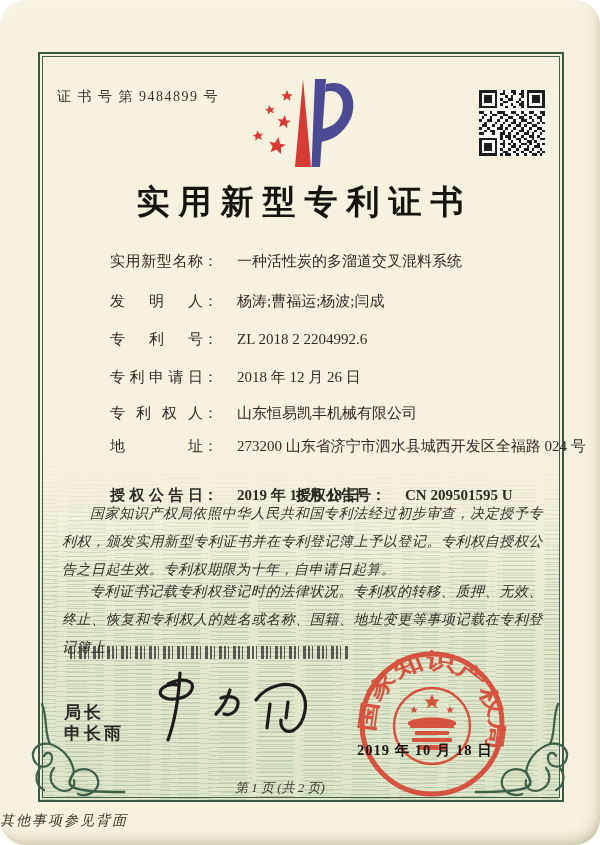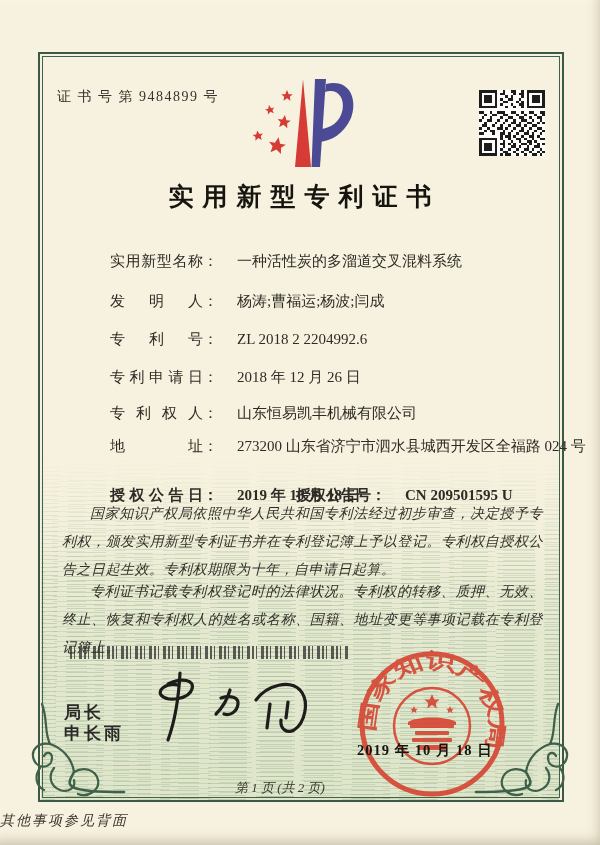--- a/index.html
+++ b/index.html
@@ -1,32 +1,32 @@
 <!DOCTYPE html>
 <html><head>
 <meta charset="utf-8">
 <style>
   html,body{margin:0;padding:0;}
   .stage{position:relative;width:600px;height:845px;overflow:hidden;
          font-family:"Liberation Serif","DejaVu Serif",serif;
          background:#f7f2df;
-         box-shadow:inset -5px -8px 14px -6px rgba(125,112,85,.45), inset 2px 2px 8px -4px rgba(255,255,255,.8);}
+         box-shadow:inset -5px -8px 14px -6px rgba(125,112,85,.45), inset 2px 2px 8px -4px rgba(255,255,255,.8);border-radius:26px;}
   
   .guilloche{position:absolute;left:41px;right:41px;top:455px;bottom:45px;pointer-events:none;
     background:
       repeating-linear-gradient(1.2deg, rgba(108,150,108,.28) 0 0.8px, rgba(0,0,0,0) 0.8px 4px),
       repeating-linear-gradient(-1.4deg, rgba(108,150,108,.20) 0 0.8px, rgba(0,0,0,0) 0.8px 5px),
       linear-gradient(180deg, rgba(198,216,180,0) 0%, rgba(205,220,187,.45) 55%, rgba(205,220,187,.6) 100%);
     -webkit-mask-image:linear-gradient(180deg, transparent 0%, #000 38%);
     mask-image:linear-gradient(180deg, transparent 0%, #000 38%);}
   .frame-outer{position:absolute;left:38px;top:52px;width:522px;height:746px;
                border:2px solid #3a5a46;}
   .frame-inner{position:absolute;left:2px;top:2px;right:2px;bottom:2px;border:1px solid #41604c;}
   .certno{position:absolute;left:57px;top:88px;font-size:14px;letter-spacing:1.5px;color:#35322d;}
-  .title{position:absolute;left:0;right:0;top:180px;text-align:center;font-size:25px;font-weight:bold;
+  .title{position:absolute;left:0;right:0;top:180px;text-align:center;font-size:33px;font-weight:bold;
          letter-spacing:9px;text-indent:9px;color:#16140f;}
   .frow{position:absolute;left:63px;width:480px;font-size:15px;color:#2e2b26;white-space:nowrap;}
   .flabel{display:inline-block;width:93px;text-align:justify;text-align-last:justify;vertical-align:bottom;margin-left:47px;}
   .fvalue{margin-left:19px;}
   .grant2{position:absolute;left:233px;top:0;}
   .para{position:absolute;left:62px;width:481px;font-size:14px;line-height:28px;color:#33302a;
         font-style:italic;text-indent:2em;text-align:justify;letter-spacing:.5px;}
   .barcode{position:absolute;left:70px;top:646px;width:280px;height:13px;opacity:.75;
     background:repeating-linear-gradient(90deg,#2c2c2c 0 2px,transparent 2px 4px,#2c2c2c 4px 5px,transparent 5px 9px,#2c2c2c 9px 12px,transparent 12px 14px);}
   .signer{position:absolute;left:64px;font-size:17px;font-weight:bold;color:#2a2a28;

